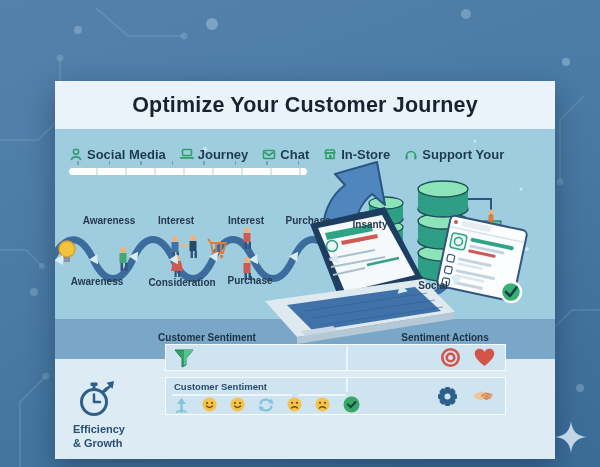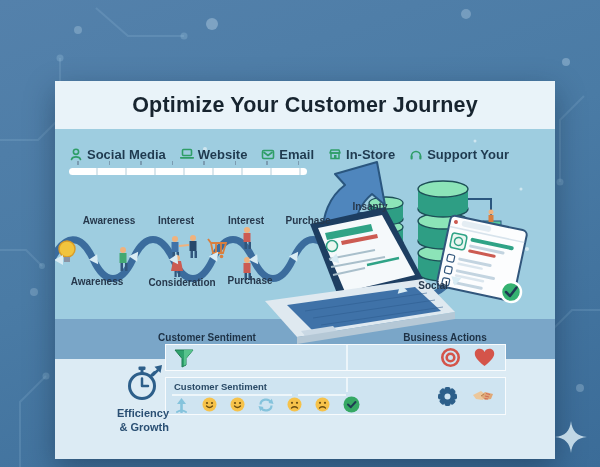--- a/index.html
+++ b/index.html
@@ -40,21 +40,21 @@
   .row1{top:215px;height:27px;}
   .row2{top:248px;height:38px;}
   .vdiv{position:absolute;left:180px;top:0;bottom:0;width:1.5px;background:#ecf5fa;}
   .vdiv2{position:absolute;left:180px;top:0;height:14px;width:1.5px;background:#ecf5fa;}
   .row-left-icon{position:absolute;left:8px;top:50%;transform:translateY(-50%);display:flex;}
   .row-right-icons{position:absolute;right:10px;top:0;height:100%;display:flex;gap:13px;align-items:center;}
   .r2label{position:absolute;left:8px;top:3px;font-size:9.5px;font-weight:800;color:#2a4a66;}
   .r2line{position:absolute;top:16px;height:1.5px;background:#eef6fa;}
   .senti-icons{position:absolute;left:8px;top:18px;display:flex;gap:13px;align-items:center;}
   
-  .efficiency{position:absolute;left:18px;top:232px;width:96px;text-align:right;z-index:2;}
+  .efficiency{position:absolute;left:18px;top:248px;width:96px;text-align:left;z-index:2;}
   .eff-text{margin-top:2px;font-size:11px;font-weight:800;color:#2a4f73;line-height:1.25;}
   .sparkle{position:absolute;left:554px;top:420px;}
 </style>
 </head>
 <body>
 
 <div class="stage">
 
   <svg class="circuit" width="600" height="467" viewBox="0 0 600 467">
     <g stroke="#a9cfe8" stroke-width="2" fill="none" opacity="0.16">
@@ -281,28 +281,28 @@
             <circle cx="7" cy="3.8" r="2.6" fill="none" stroke="#2f9e68" stroke-width="1.6"></circle>
             <path d="M2.5 11.5 C3.5 8, 10.5 8, 11.5 11.5" fill="none" stroke="#2f9e68" stroke-width="1.6" stroke-linecap="round"></path>
           </svg>
           <span>Social Media</span>
         </div>
         <div class="channel">
           <svg width="14" height="13" viewBox="0 0 14 13">
             <rect x="2.5" y="1.5" width="9" height="6" rx="1" fill="none" stroke="#2f9e68" stroke-width="1.6"></rect>
             <line x1="0.8" y1="9.8" x2="13.2" y2="9.8" stroke="#2f9e68" stroke-width="1.8" stroke-linecap="round"></line>
           </svg>
-          <span>Website</span>
+          <span>Journey</span>
         </div>
         <div class="channel">
           <svg width="14" height="13" viewBox="0 0 14 13">
             <rect x="1.5" y="2.5" width="11" height="8" rx="1.2" fill="none" stroke="#2f9e68" stroke-width="1.6"></rect>
             <polyline points="2.5,4 7,7.5 11.5,4" fill="none" stroke="#2f9e68" stroke-width="1.6" stroke-linejoin="round"></polyline>
           </svg>
-          <span>Email</span>
+          <span>Chat</span>
         </div>
         <div class="channel">
           <svg width="14" height="13" viewBox="0 0 14 13">
             <path d="M2 5 L3 2 L11 2 L12 5 Z" fill="none" stroke="#2f9e68" stroke-width="1.5" stroke-linejoin="round"></path>
             <rect x="3" y="5" width="8" height="5.5" fill="none" stroke="#2f9e68" stroke-width="1.5"></rect>
             <rect x="6" y="7" width="2.5" height="3.5" fill="#2f9e68"></rect>
           </svg>
           <span>In-Store</span>
         </div>
         <div class="channel">
@@ -326,28 +326,28 @@
             <i></i>
             <i></i>
         </div>
         <div class="bar"></div>
       </div>
 
       <span class="jl" style="left:54px;top:86px">Awareness</span>
       <span class="jl" style="left:121px;top:86px">Interest</span>
       <span class="jl" style="left:191px;top:86px">Interest</span>
       <span class="jl" style="left:253px;top:86px">Purchase</span>
-      <span class="jl" style="left:315px;top:72px">Insanty</span>
+      <span class="jl" style="left:315px;top:90px">Insanty</span>
       <span class="jl" style="left:42px;top:147px">Awareness</span>
       <span class="jl" style="left:127px;top:148px">Consideration</span>
       <span class="jl" style="left:195px;top:146px">Purchase</span>
       <span class="jl" style="left:378px;top:151px">Social</span>
 
       <span class="colhead" style="left:152px;top:203px">Customer Sentiment</span>
-      <span class="colhead" style="left:390px;top:203px">Business Actions</span>
+      <span class="colhead" style="left:390px;top:203px">Sentiment Actions</span>
 
       <div class="mrow row1">
         <div class="row-left-icon">
           <svg width="20" height="20" viewBox="0 0 20 20">
             <polygon points="1,2 19,2 12,10.5 12,17 8,19 8,10.5" fill="#2fa36e" stroke="#1f7d52" stroke-width="1" stroke-linejoin="round"></polygon>
             <polygon points="10,2 19,2 12,10.5 12,16.5 10,17.5" fill="#5cc78f" opacity="0.9"></polygon>
           </svg>
         </div>
         <div class="vdiv"></div>
         <div class="row-right-icons">

